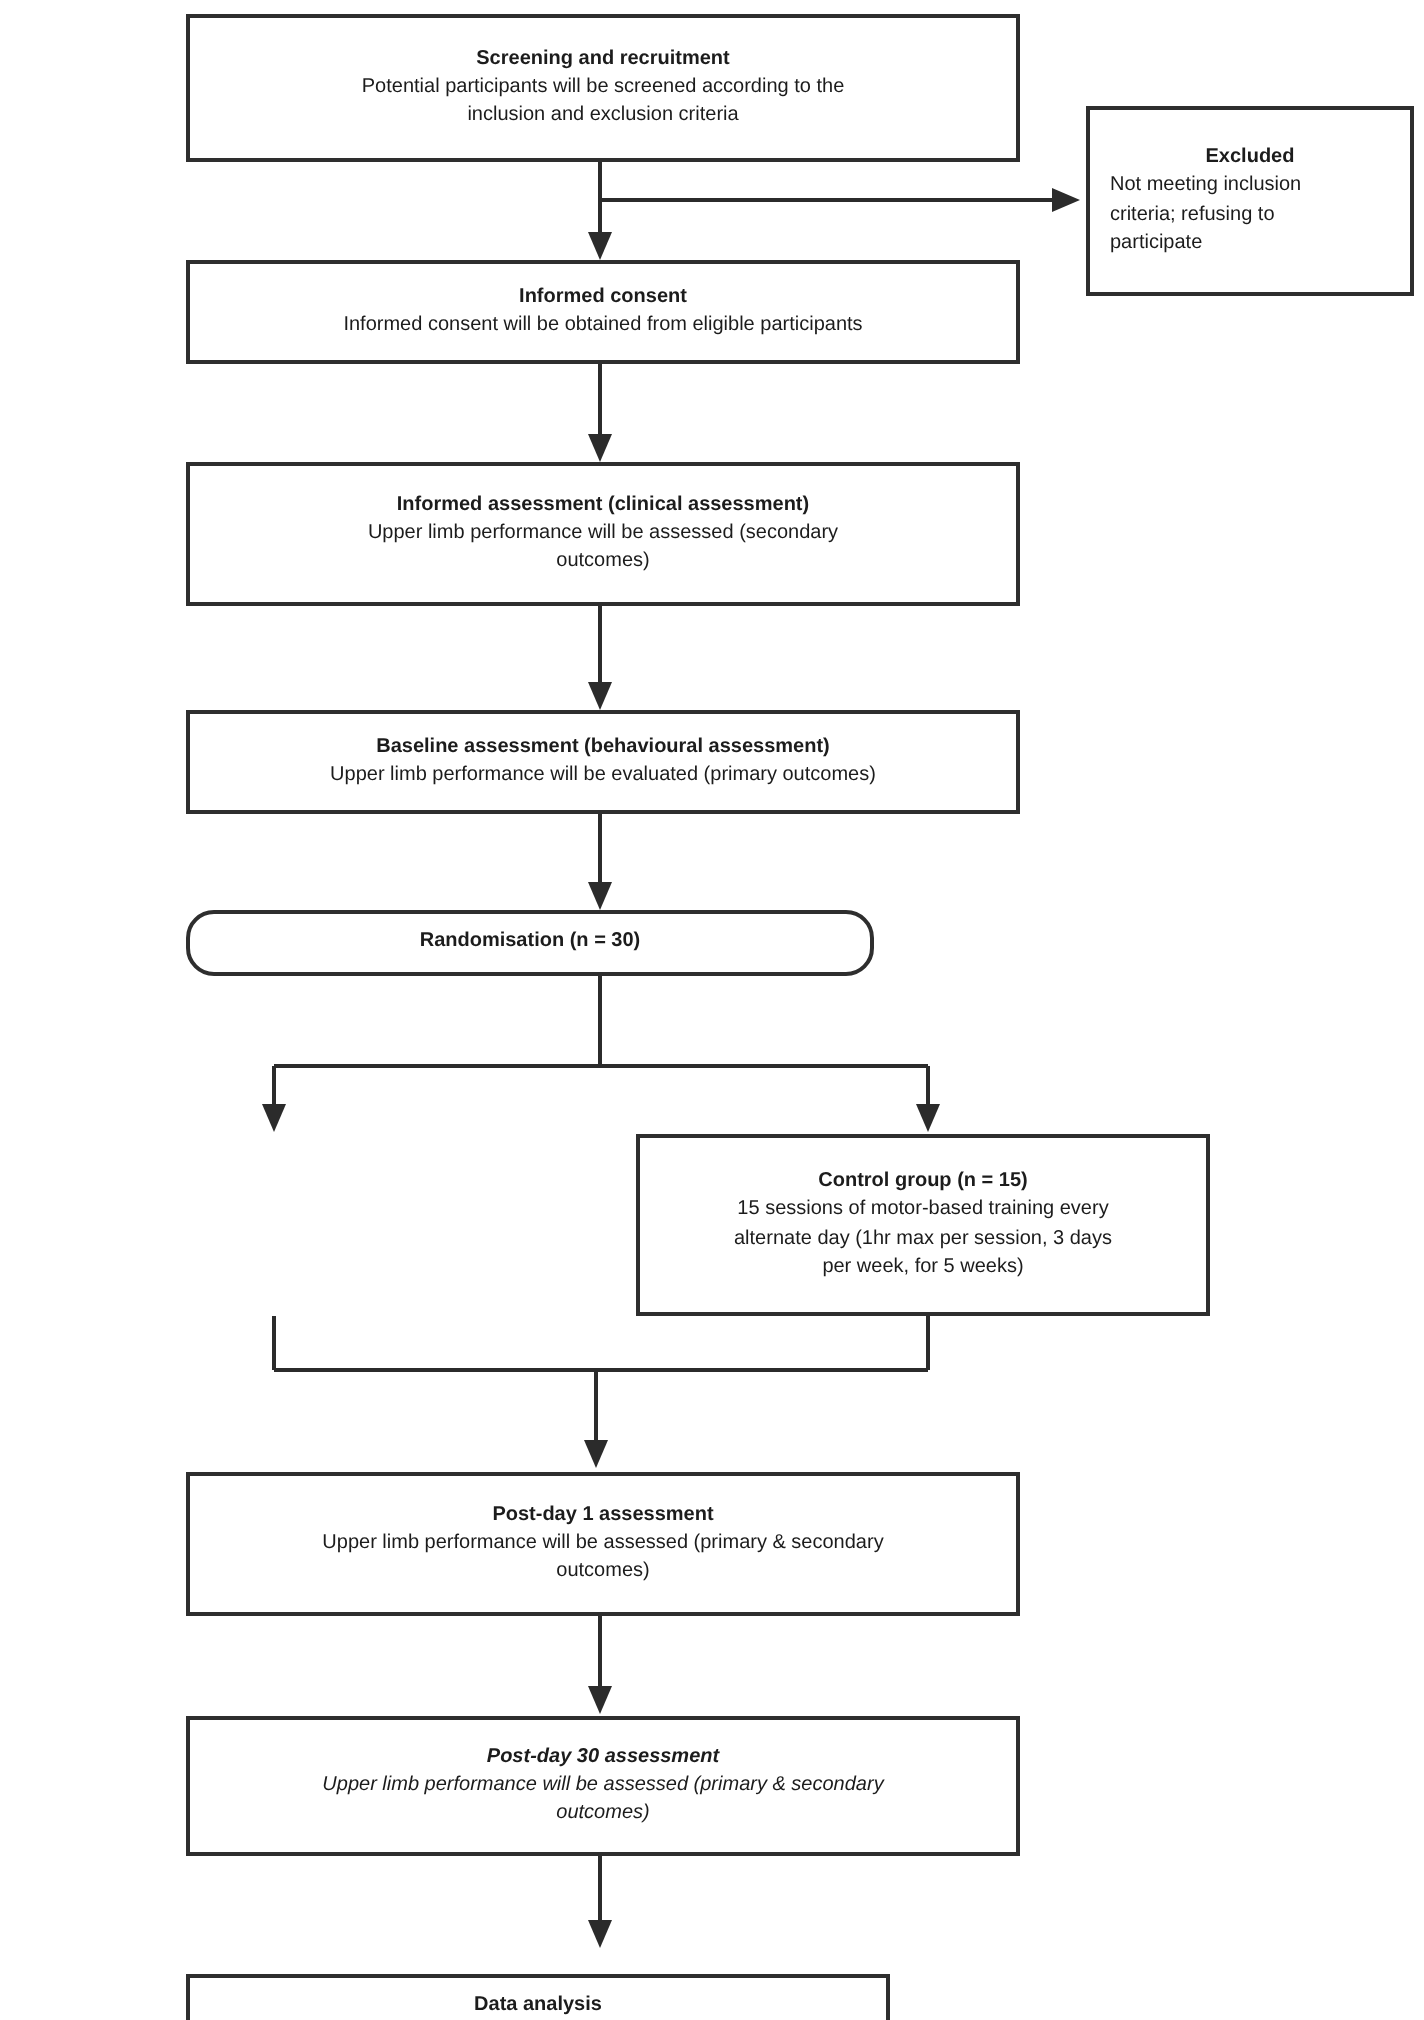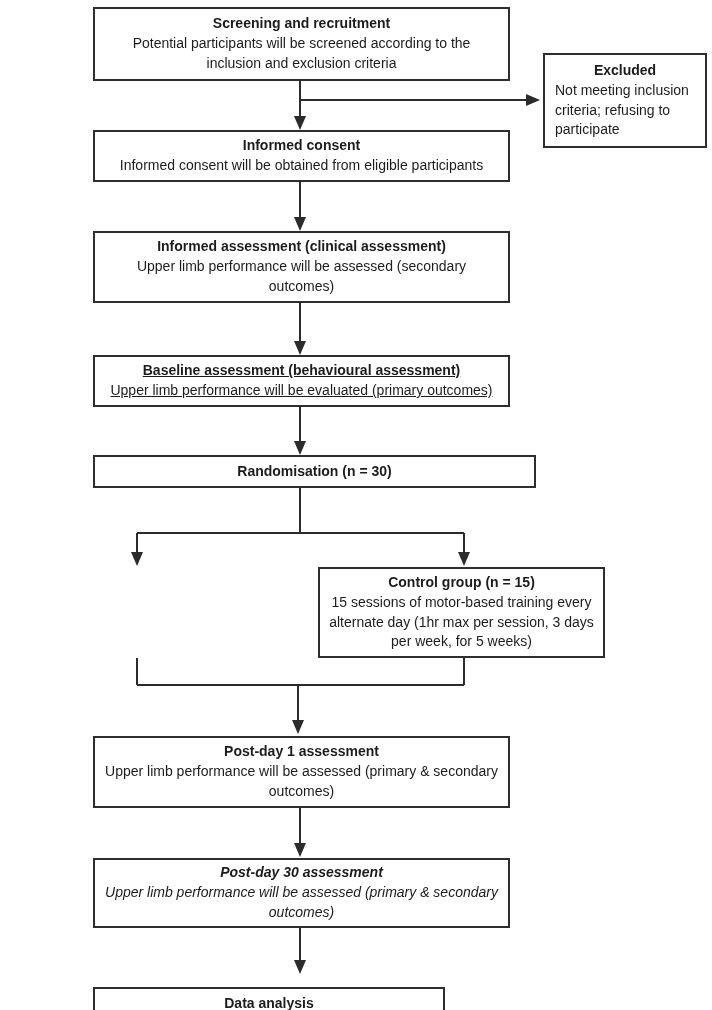--- a/index.html
+++ b/index.html
@@ -19,21 +19,21 @@
   .fbox {
     position: absolute;
     box-sizing: border-box;
     border: 2px solid #2e2e2e;
     background: #ffffff;
     display: flex;
     flex-direction: column;
     justify-content: center;
     padding: 2px 6px;
     text-align: center;
-    font-size: 14px;
+    font-size: 10px;
     line-height: 1.42;
   }
   .fbox .t {
     font-weight: bold;
     white-space: pre-line;
   }
   .fbox .b {
     white-space: pre-line;
   }
   .fbox.left-body .b {
@@ -97,26 +97,26 @@
 criteria; refusing to
 participate</div>
   </div>
 
   <div class="fbox" style="left:93px; top:231px; width:417px; height:72px;">
     <div class="t">Informed assessment (clinical assessment)</div>
     <div class="b">Upper limb performance will be assessed (secondary
 outcomes)</div>
   </div>
 
-  <div class="fbox" style="left:93px; top:355px; width:417px; height:52px;text-decoration:underline;">
+  <div class="fbox" style="left:93px; top:355px; width:417px; height:52px;">
     <div class="t">Baseline assessment (behavioural assessment)</div>
     <div class="b">Upper limb performance will be evaluated (primary outcomes)</div>
   </div>
 
-  <div class="fbox" style="left:93px; top:455px; width:443px; height:33px;">
+  <div class="fbox" style="left:93px; top:455px; width:344px; height:33px;border-radius:14px;">
     <div class="t">Randomisation (n = 30)</div>
   </div>
 
 
   <div class="fbox" style="left:318px; top:567px; width:287px; height:91px;">
     <div class="t">Control group (n = 15)</div>
     <div class="b">15 sessions of motor-based training every
 alternate day (1hr max per session, 3 days
 per week, for 5 weeks)</div>
   </div>

